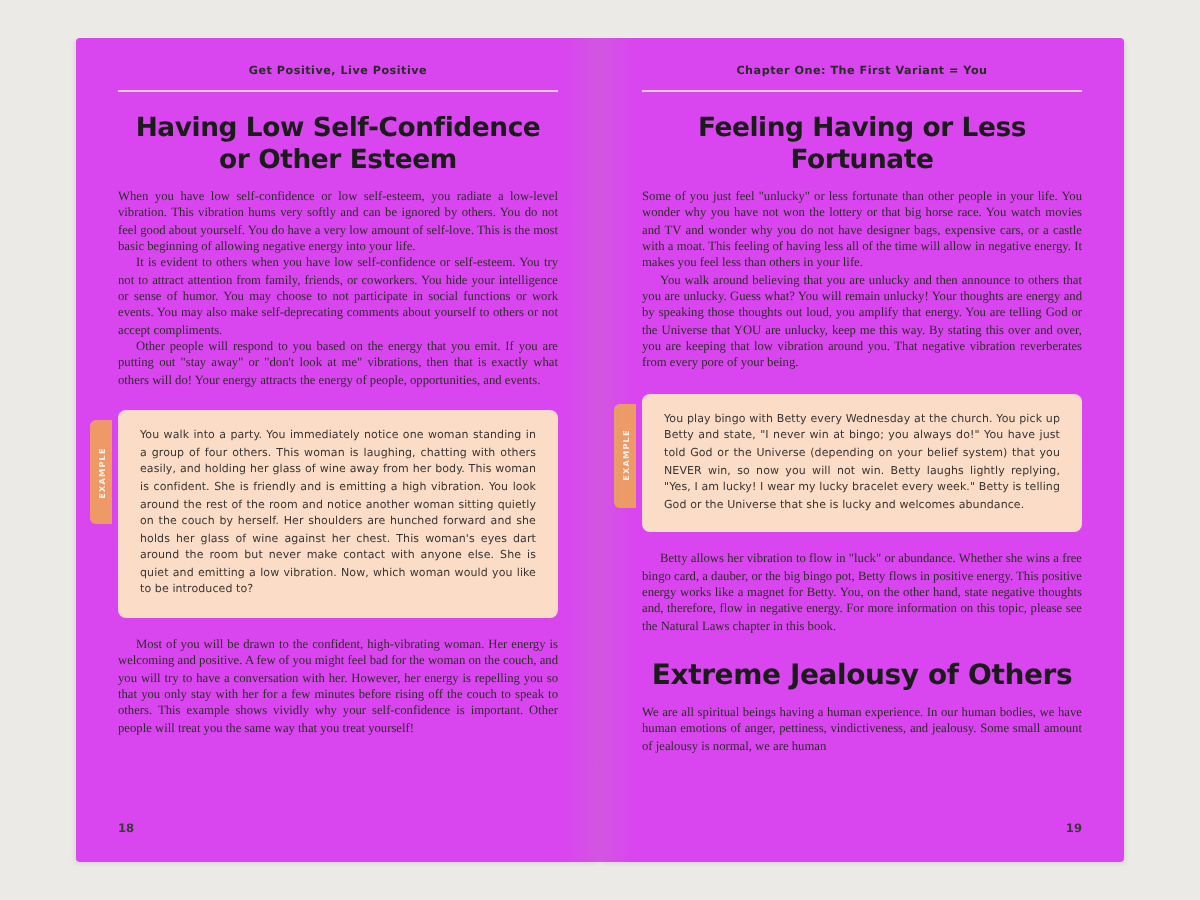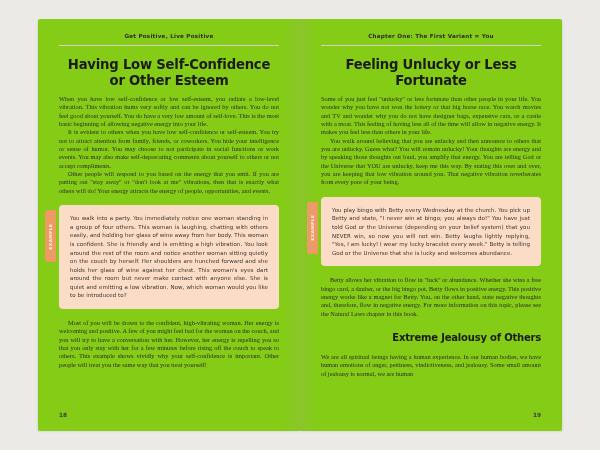--- a/index.html
+++ b/index.html
@@ -21,21 +21,21 @@
     display: flex;
     background: #eceae6;
   }
 
   
   .page {
     position: relative;
     width: 262px;
     height: 412px;
     margin-top: 19px;
-    background: #84cc16;
+    background: #d946ef;
     box-sizing: border-box;
     padding: 14px 21px 0 21px;
   }
   .page-left {
     margin-left: 38px;
     border-radius: 2px 0 0 2px;
     box-shadow: -1px 1px 2px rgba(0,0,0,0.07);
   }
   .page-right {
     margin-left: 0px;
@@ -86,25 +86,25 @@
     color: #1b1b1b;
     text-align: center;
     margin: 0 0 7px 0;
     letter-spacing: -0.2px;
   }
   h1.section-title .ln {
     display: block;
   }
   h2.sub-title {
     font-family: "DejaVu Sans", sans-serif;
-    font-size: 10px;
+    font-size: 14px;
     line-height: 14px;
     font-weight: 700;
     color: #1b1b1b;
-    text-align: right;
+    text-align: center;
     margin: 13px 0 8px 0;
     letter-spacing: -0.2px;
   }
 
   
   p.body {
     font-family: "Liberation Serif", serif;
     font-size: 6.35px;
     line-height: 8.35px;
     color: #2e2c2a;
@@ -205,21 +205,21 @@
 
     <div class="folio folio-left">18</div>
   </div>
 
   <div class="page page-right">
 
     <div class="running-head">Chapter One: The First Variant = You</div>
     <div class="head-rule"></div>
 
     <h1 class="section-title">
-      <span class="ln">Feeling Unlucky or Less Fortunate</span>
+      <span class="ln">Feeling Having or Less Fortunate</span>
     </h1>
 
     <p class="body">Some of you just feel "unlucky" or less fortunate than other people in your life. You wonder why you have not won the lottery or that big horse race. You watch movies and TV and wonder why you do not have designer bags, expensive cars, or a castle with a moat. This feeling of having less all of the time will allow in negative energy. It makes you feel less than others in your life.</p>
     <p class="body">You walk around believing that you are unlucky and then announce to others that you are unlucky. Guess what? You will remain unlucky! Your thoughts are energy and by speaking those thoughts out loud, you amplify that energy. You are telling God or the Universe that YOU are unlucky, keep me this way. By stating this over and over, you are keeping that low vibration around you. That negative vibration reverberates from every pore of your being.</p>
 
     <div class="example">
       <div class="example-tab">
         <span>EXAMPLE</span>
       </div>
       <div class="example-body">

